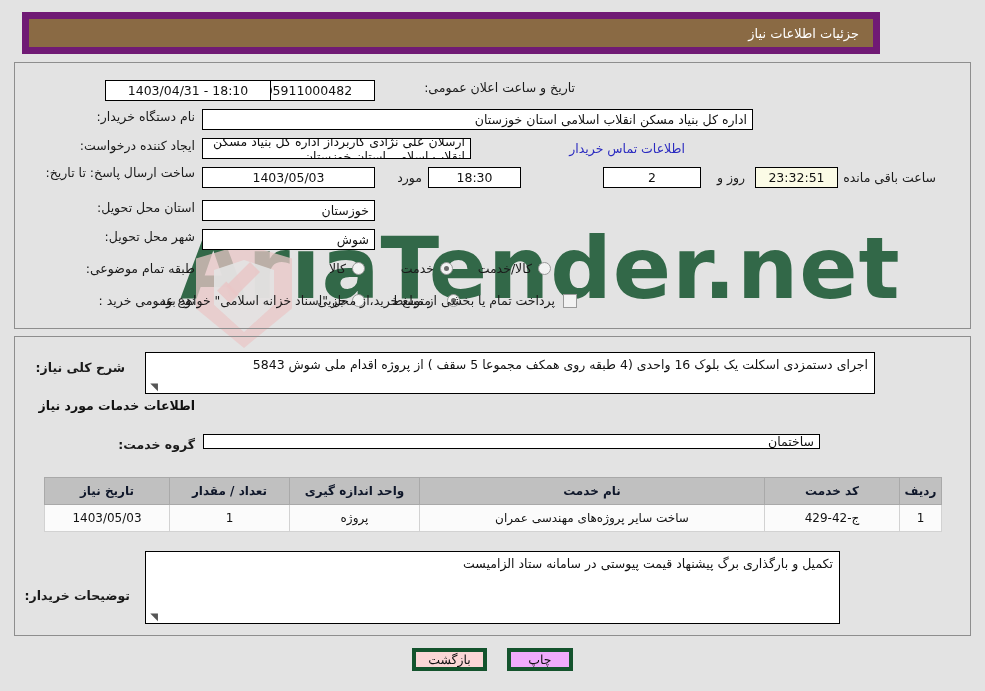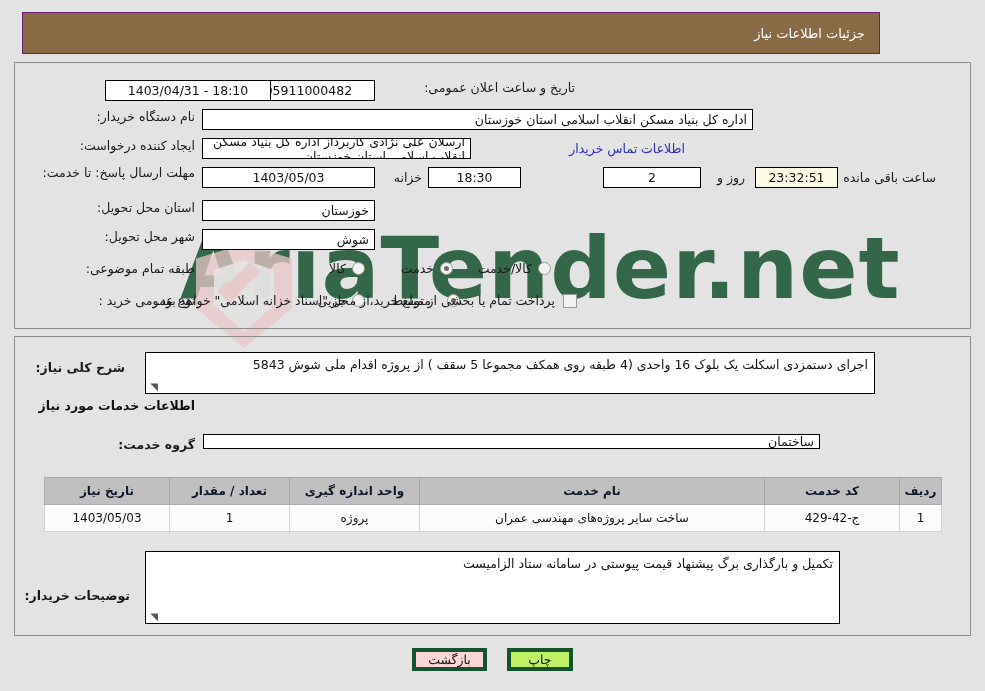--- a/index.html
+++ b/index.html
@@ -69,21 +69,21 @@
     transform: rotate(45deg);
     opacity: .85;
   }
 
   
   .header-bar {
     position: absolute;
     left: 22px; top: 12px;
     width: 858px; height: 42px;
     background: #8a6a44;
-    border: 1px solid #701a75;
+    border: 7px solid #701a75;
     display: flex;
     align-items: center;
     justify-content: flex-start;
     padding: 0 14px;
     z-index: 3;
   }
   .header-title {
     color: #ffffff;
     font-size: 13px;
     line-height: 1;
@@ -253,21 +253,21 @@
     height: 23px;
     min-width: 66px;
     padding: 0 12px;
     display: flex;
     align-items: center;
     justify-content: center;
     cursor: pointer;
     font-family: Liberation Sans, sans-serif;
   }
   .btn-back  { background: #fbd6d6; }
-  .btn-print { background: #bef264; }
+  .btn-print { background: #f0abfc; }
 </style>
 </head>
 <body>
 
 <div id="root">
 
   <div class="watermark">
     <div class="wm-text">AriaTender.net</div>
     <div class="wm-shield"></div>
     <div class="wm-shield-inner"></div>
@@ -306,28 +306,28 @@
 
   <div class="frow" style="right:790px; top:138px;">
     <span class="lbl">ایجاد کننده درخواست:</span>
   </div>
   <div class="inp rightal" style="position:absolute; right:514px; top:138px; width:269px; z-index:4;">
     <span>ارسلان علی نژادی کاربرداز اداره کل بنیاد مسکن انقلاب اسلامی استان خوزستان</span>
   </div>
   <a class="link" style="position:absolute; right:300px; top:141px; z-index:5;">اطلاعات تماس خریدار</a>
 
   <div class="frow" style="right:790px; top:162px; display:block; width:150px; white-space:normal; text-align:right;">
-    <span class="lbl" style="display:inline-block; line-height:1.55;">مهلت ارسال پاسخ: تا خدمت:</span>
+    <span class="lbl" style="display:inline-block; line-height:1.55;">ساخت ارسال پاسخ: تا تاریخ:</span>
   </div>
 
   <div class="inp center ltr" style="position:absolute; right:610px; top:167px; width:173px; z-index:4;">
     <span>1403/05/03</span>
   </div>
 
-  <span class="small-note" style="position:absolute; right:563px; top:170px; z-index:4;">خزانه</span>
+  <span class="small-note" style="position:absolute; right:563px; top:170px; z-index:4;">مورد</span>
 
   <div class="inp center ltr" style="position:absolute; right:464px; top:167px; width:93px; z-index:4;">
     <span>18:30</span>
   </div>
 
   <div class="inp center ltr" style="position:absolute; right:284px; top:167px; width:98px; z-index:4;">
     <span>2</span>
   </div>
 
   <span class="small-note" style="position:absolute; right:240px; top:170px; z-index:4;">روز و</span>

